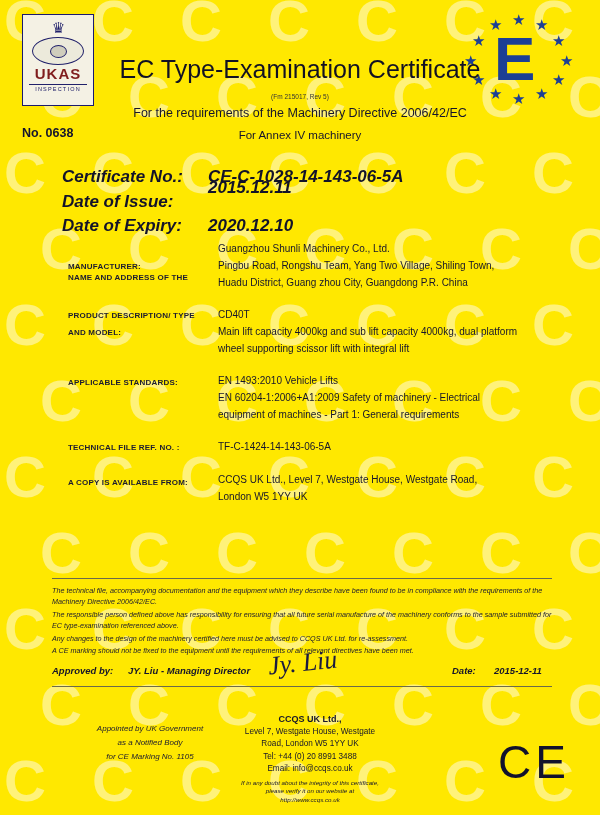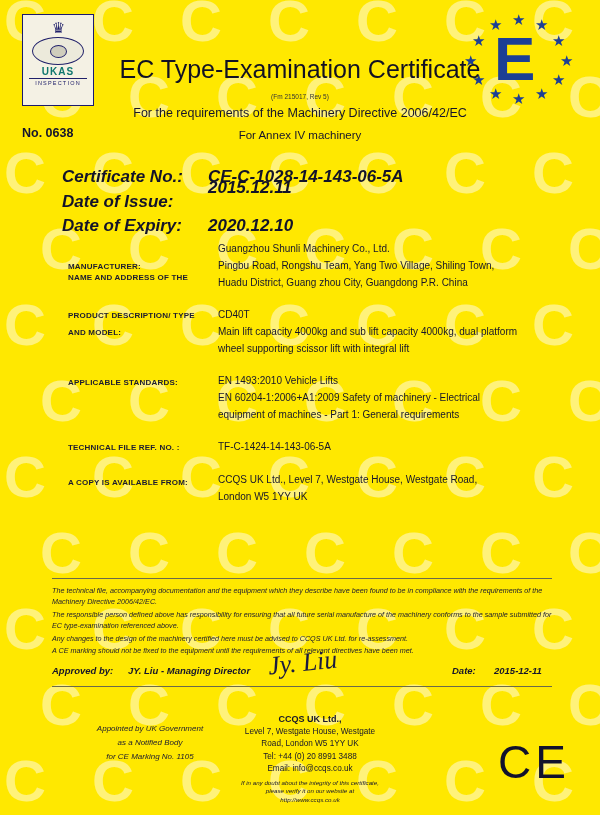--- a/index.html
+++ b/index.html
@@ -71,23 +71,23 @@
   .ukas-eye:after {
     content: "";
     position: absolute;
     left: 17px; top: 7px;
     width: 15px; height: 11px;
     border: 1.5px solid #20206a;
     border-radius: 50%;
     background: #cfcdbd;
   }
   .ukas-name {
-    font-size: 10px;
-    font-weight: 700;
-    color: #0f766e;
+    font-size: 15px;
+    font-weight: 700;
+    color: #7f1d1d;
     letter-spacing: 1px;
     line-height: 1.1;
   }
   .ukas-sub {
     font-size: 5.5px;
     color: #20206a;
     letter-spacing: 1.2px;
     border-top: 1px solid #20206a;
     margin: 1px 6px 0 6px;
     padding-top: 1px;

